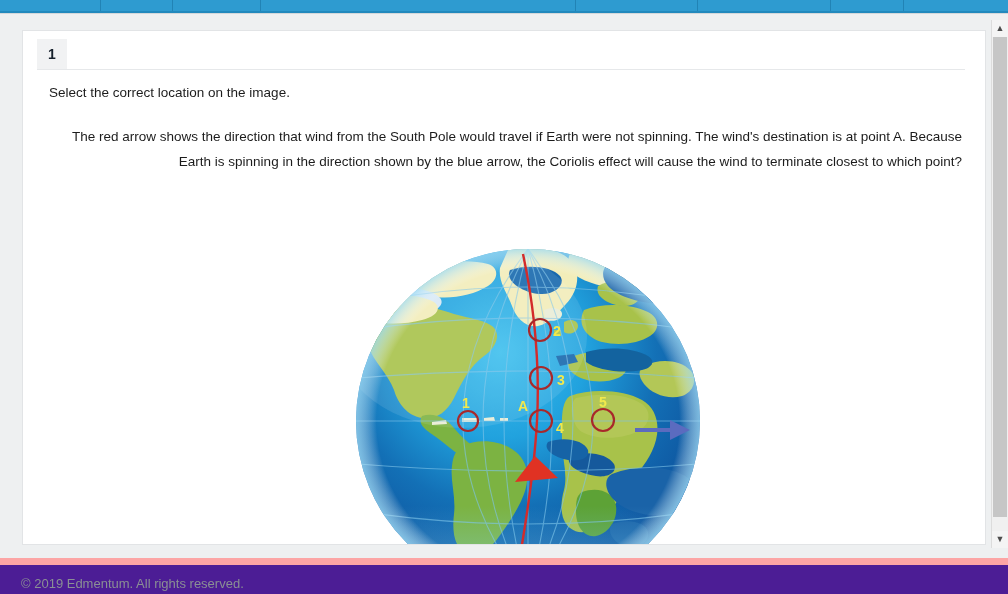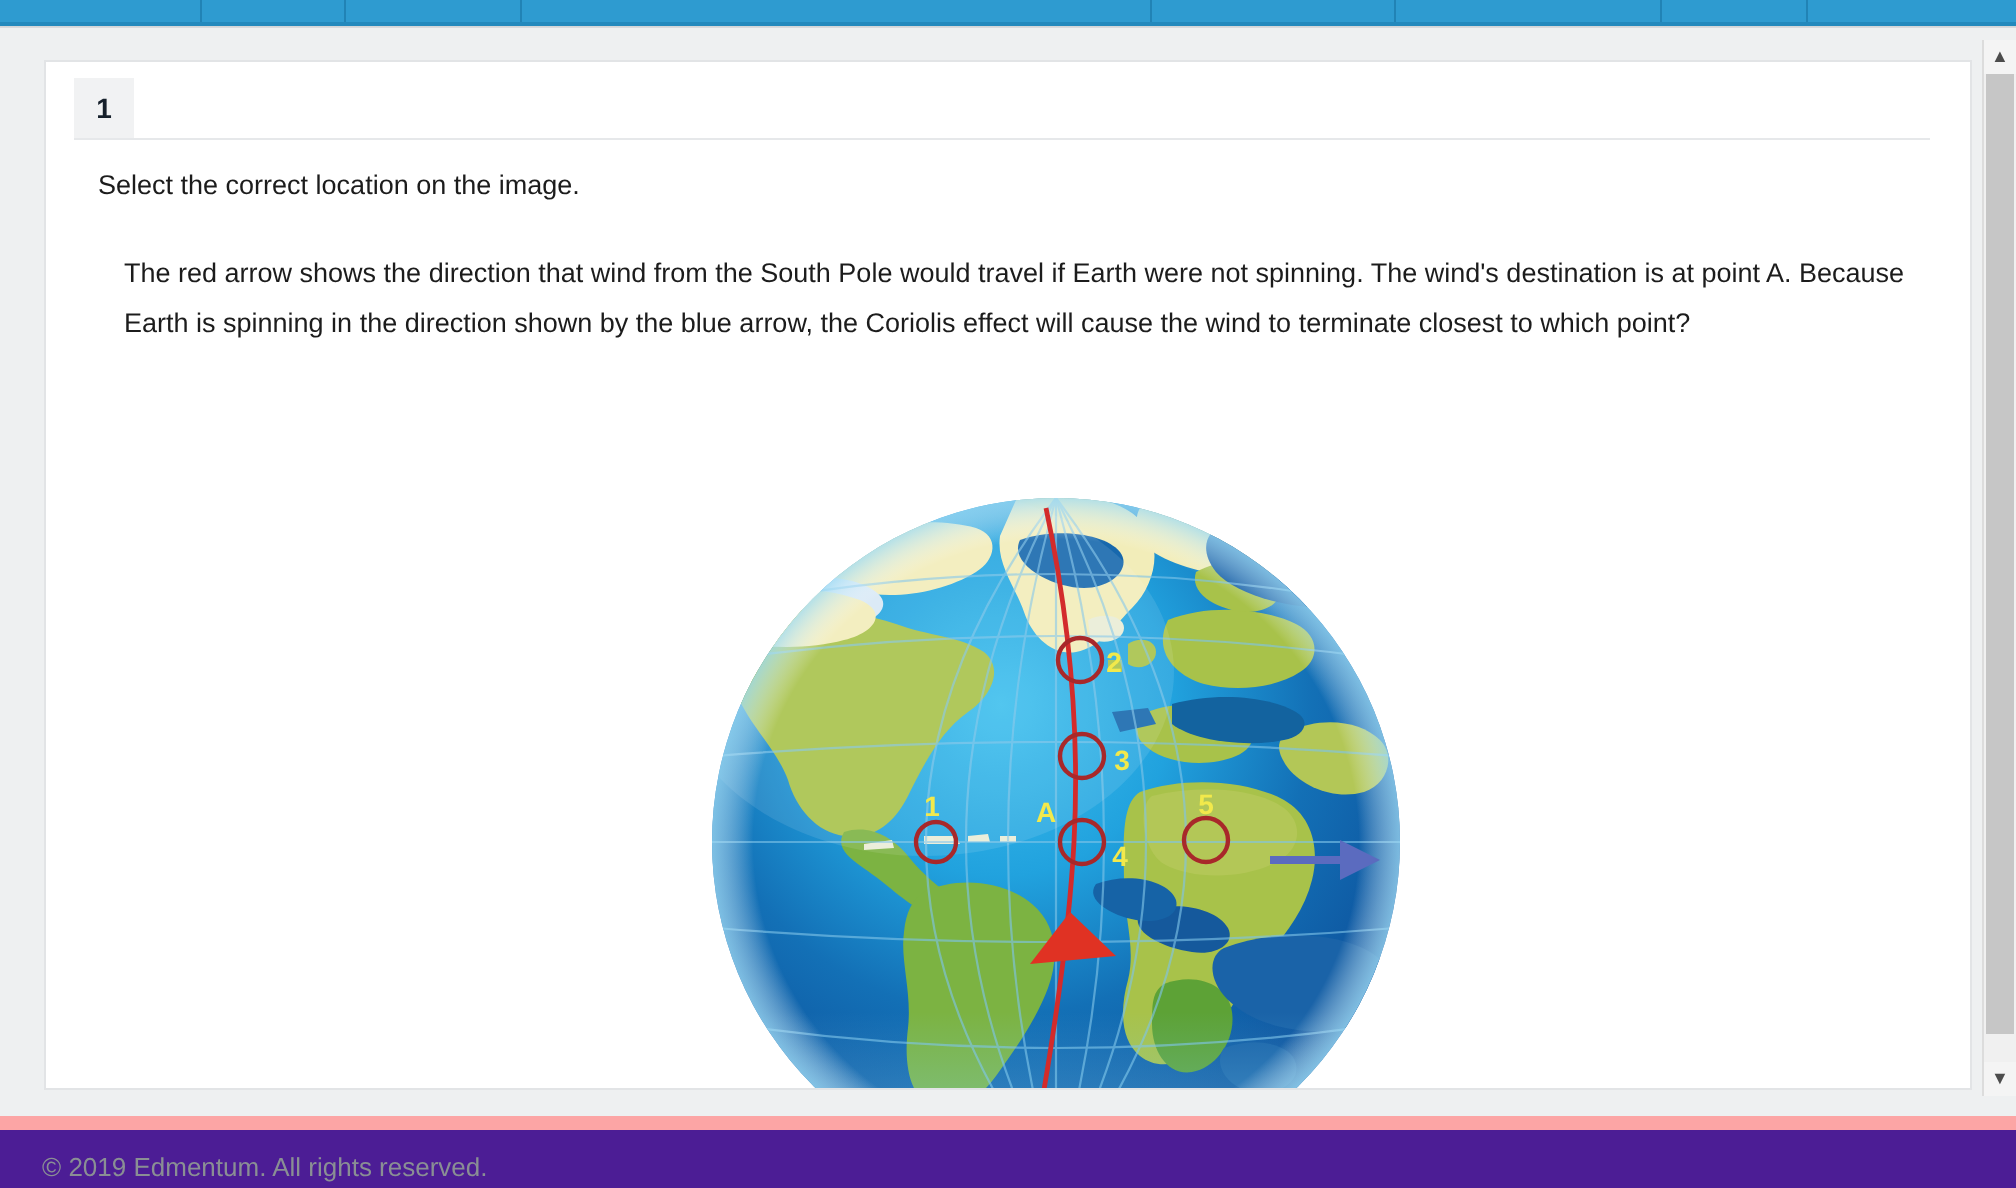--- a/index.html
+++ b/index.html
@@ -94,20 +94,21 @@
     white-space: nowrap;
   }
   .question {
     position: absolute;
     left: 39px;
     top: 94px;
     width: 900px;
     font-size: 13.5px;
     color: #1c1c1c;
     line-height: 24.5px;
+    text-align: right;
   }
 
   
   .figure {
     position: absolute;
     left: 289px;
     top: 175px;
     width: 390px;
     height: 350px;
   }

